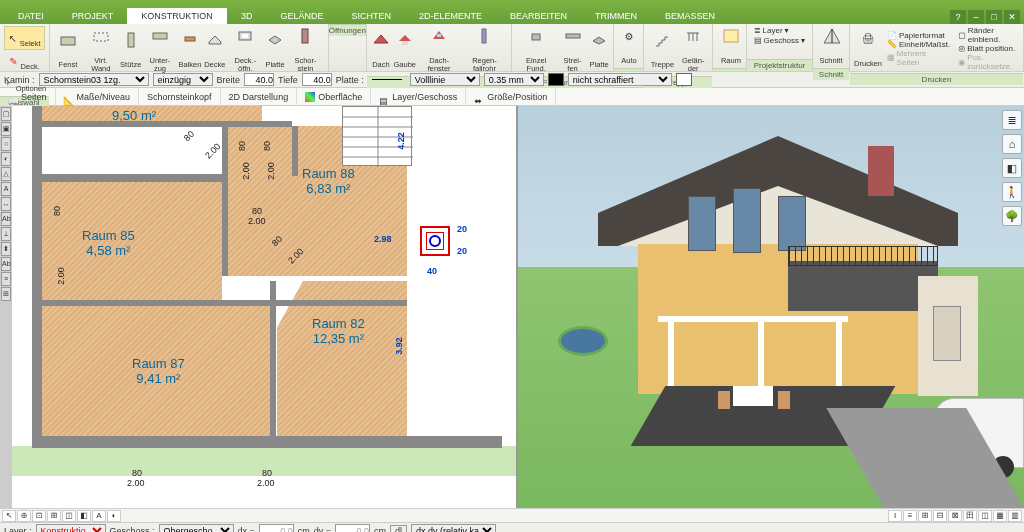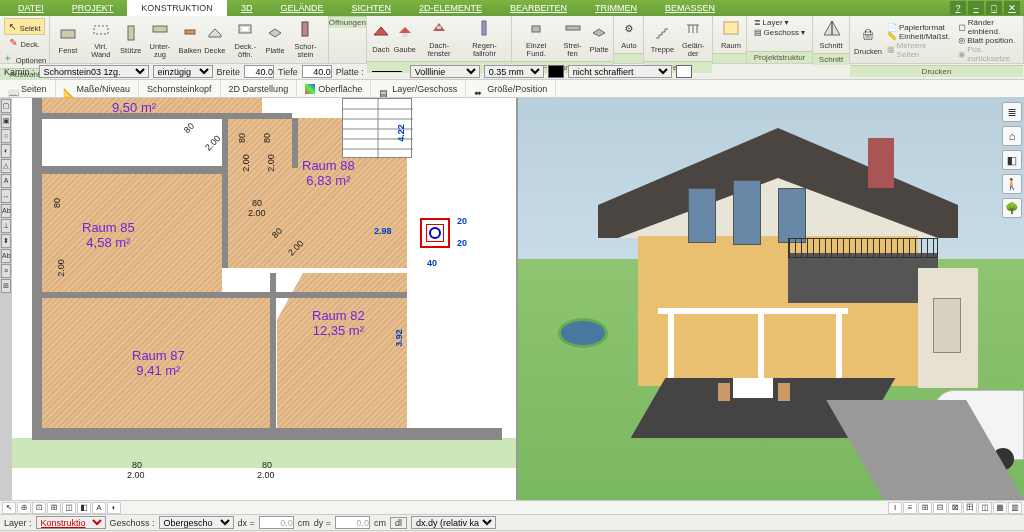--- a/index.html
+++ b/index.html
@@ -1,32 +1,32 @@
 <!DOCTYPE html>
 <html><head>
 <meta charset="utf-8">
 <style>
 * { margin: 0; padding: 0; box-sizing: border-box; font-family: "Segoe UI", Arial, sans-serif; }
 body { width: 1024px; height: 532px; overflow: hidden; background: #fff; font-size: 10px; color: #333; }
 
 
-.menubar { height: 16px; background: linear-gradient(#7cb342, #689f38); display: flex; align-items: center; padding: 0 4px; color: #fff; text-decoration: underline; }
+.menubar { height: 24px; background: linear-gradient(#7cb342, #689f38); display: flex; align-items: flex-end; padding: 0 4px; color: #fff; }
 .menubar .mi { padding: 0 14px; font-size: 9px; height: 16px; line-height: 16px; }
 .menubar .mi.active { background: #fff; color: #333; }
 .menubar .spacer { flex: 1; }
 .menubar .winbtn { width: 16px; height: 14px; background: #558b2f; margin-left: 2px; text-align: center; line-height: 14px; font-size: 9px; }
 
 
 .ribbon { height: 48px; background: linear-gradient(#f5f5f0, #e8e8e0); border-bottom: 1px solid #d0d0c8; display: flex; }
 .rgroup { border-right: 1px solid #d0d0c8; display: flex; flex-direction: column; }
 .rgroup .tools { flex: 1; display: flex; align-items: center; padding: 2px 4px; gap: 2px; }
 .rgroup .glabel { height: 12px; background: #d6e8c4; text-align: center; font-size: 8px; line-height: 12px; color: #555; border-top: 1px solid #c0d0b0; }
 .rbtn { display: flex; flex-direction: column; align-items: center; justify-content: center; min-width: 28px; padding: 1px 2px; cursor: pointer; }
 .rbtn .ico { width: 18px; height: 18px; display: flex; align-items: center; justify-content: center; }
-.rbtn .lbl { font-size: 7.5px; text-align: center; line-height: 8px; margin-top: 5px; }
+.rbtn .lbl { font-size: 7.5px; text-align: center; line-height: 8px; margin-top: 12px; }
 .rbtn.small { min-width: 20px; }
 .rtext { display: flex; align-items: center; font-size: 8px; gap: 2px; padding: 0 3px; }
 .sel-group .rbtn { flex-direction: row; gap: 3px; min-width: 0; padding: 1px 4px; }
 .sel-group .tools { flex-direction: column; align-items: stretch; gap: 0; }
 
 
 .optbar { height: 16px; background: #f0f0ea; border-bottom: 1px solid #ccc; display: flex; align-items: center; font-size: 9px; padding: 0 4px; gap: 4px; }
 .optbar select, .optbar input { font-size: 9px; height: 13px; border: 1px solid #999; }
 .spin { width: 30px; text-align: right; }
 
@@ -37,21 +37,21 @@
 
 
 .main { height: 402px; display: flex; position: relative; }
 .leftstrip { width: 12px; background: #ccc; display: flex; flex-direction: column; gap: 1px; padding: 1px; }
 .leftstrip .lb { width: 10px; height: 14px; background: #e0e0e0; border: 1px solid #999; font-size: 7px; text-align: center; line-height: 12px; }
 
 .plan { flex: 1; position: relative; background: #fff; overflow: hidden; }
 .plan-canvas { position: absolute; inset: 0; }
 .floor { position: absolute; background: repeating-linear-gradient(135deg, #e8c090, #e8c090 2px, #dcb080 2px, #dcb080 4px); }
 .wall { position: absolute; background: #888; }
-.roomlabel { position: absolute; font-size: 13px; color: #6d28d9; text-align: center; }
+.roomlabel { position: absolute; font-size: 13px; color: #0369a1; text-align: center; }
 .dimtext { position: absolute; font-size: 9px; color: #222; }
 .dimtext.blue { color: #0040c0; font-weight: bold; }
 .grass { position: absolute; background: #cde8b8; }
 
 .view3d { width: 508px; position: relative; border-left: 2px solid #999; overflow: hidden; }
 .sky { position: absolute; inset: 0; background: linear-gradient(#b8d0dc 0%, #c8dce8 40%, #8fc470 40%, #7ab860 100%); }
 .house { position: absolute; }
 .roof { position: absolute; background: #4a4540; }
 .wall3d { position: absolute; background: #e8c070; }
 .win3d { position: absolute; background: #6888a8; border: 1px solid #555; }

